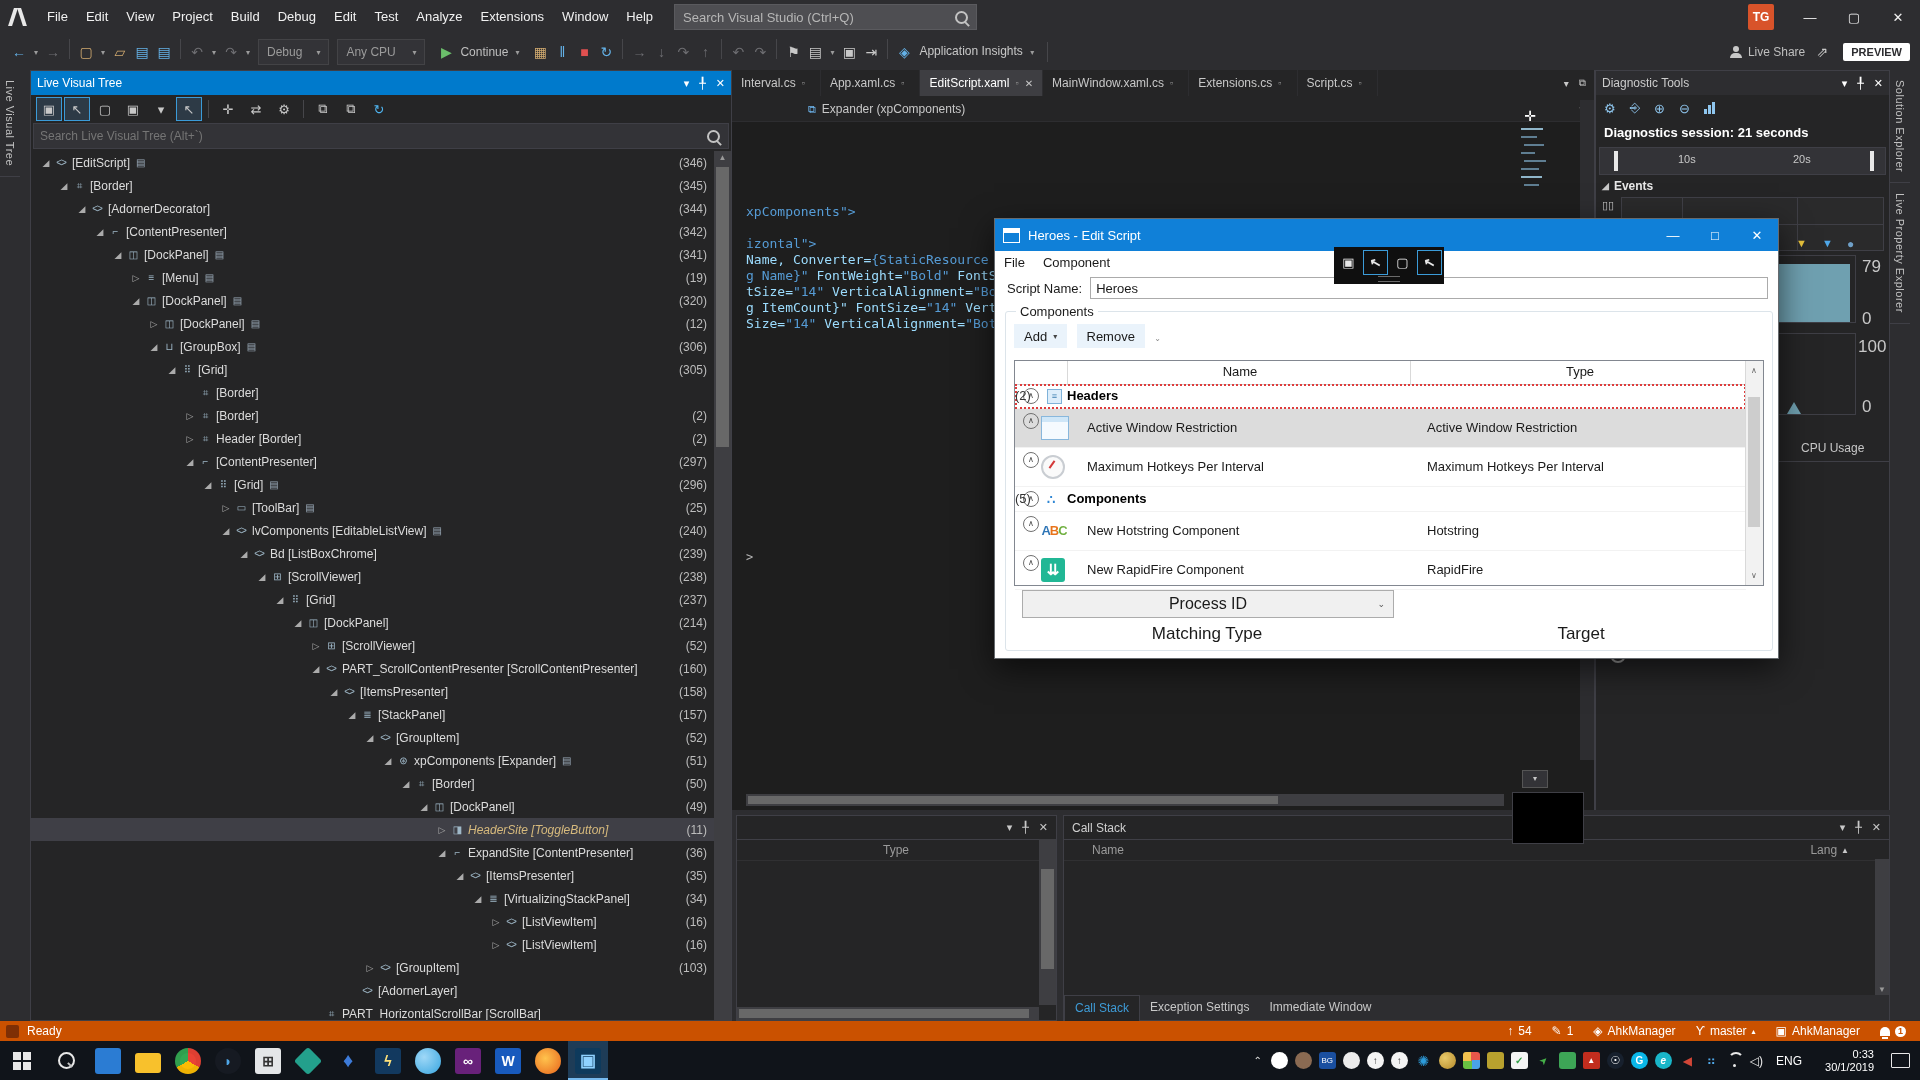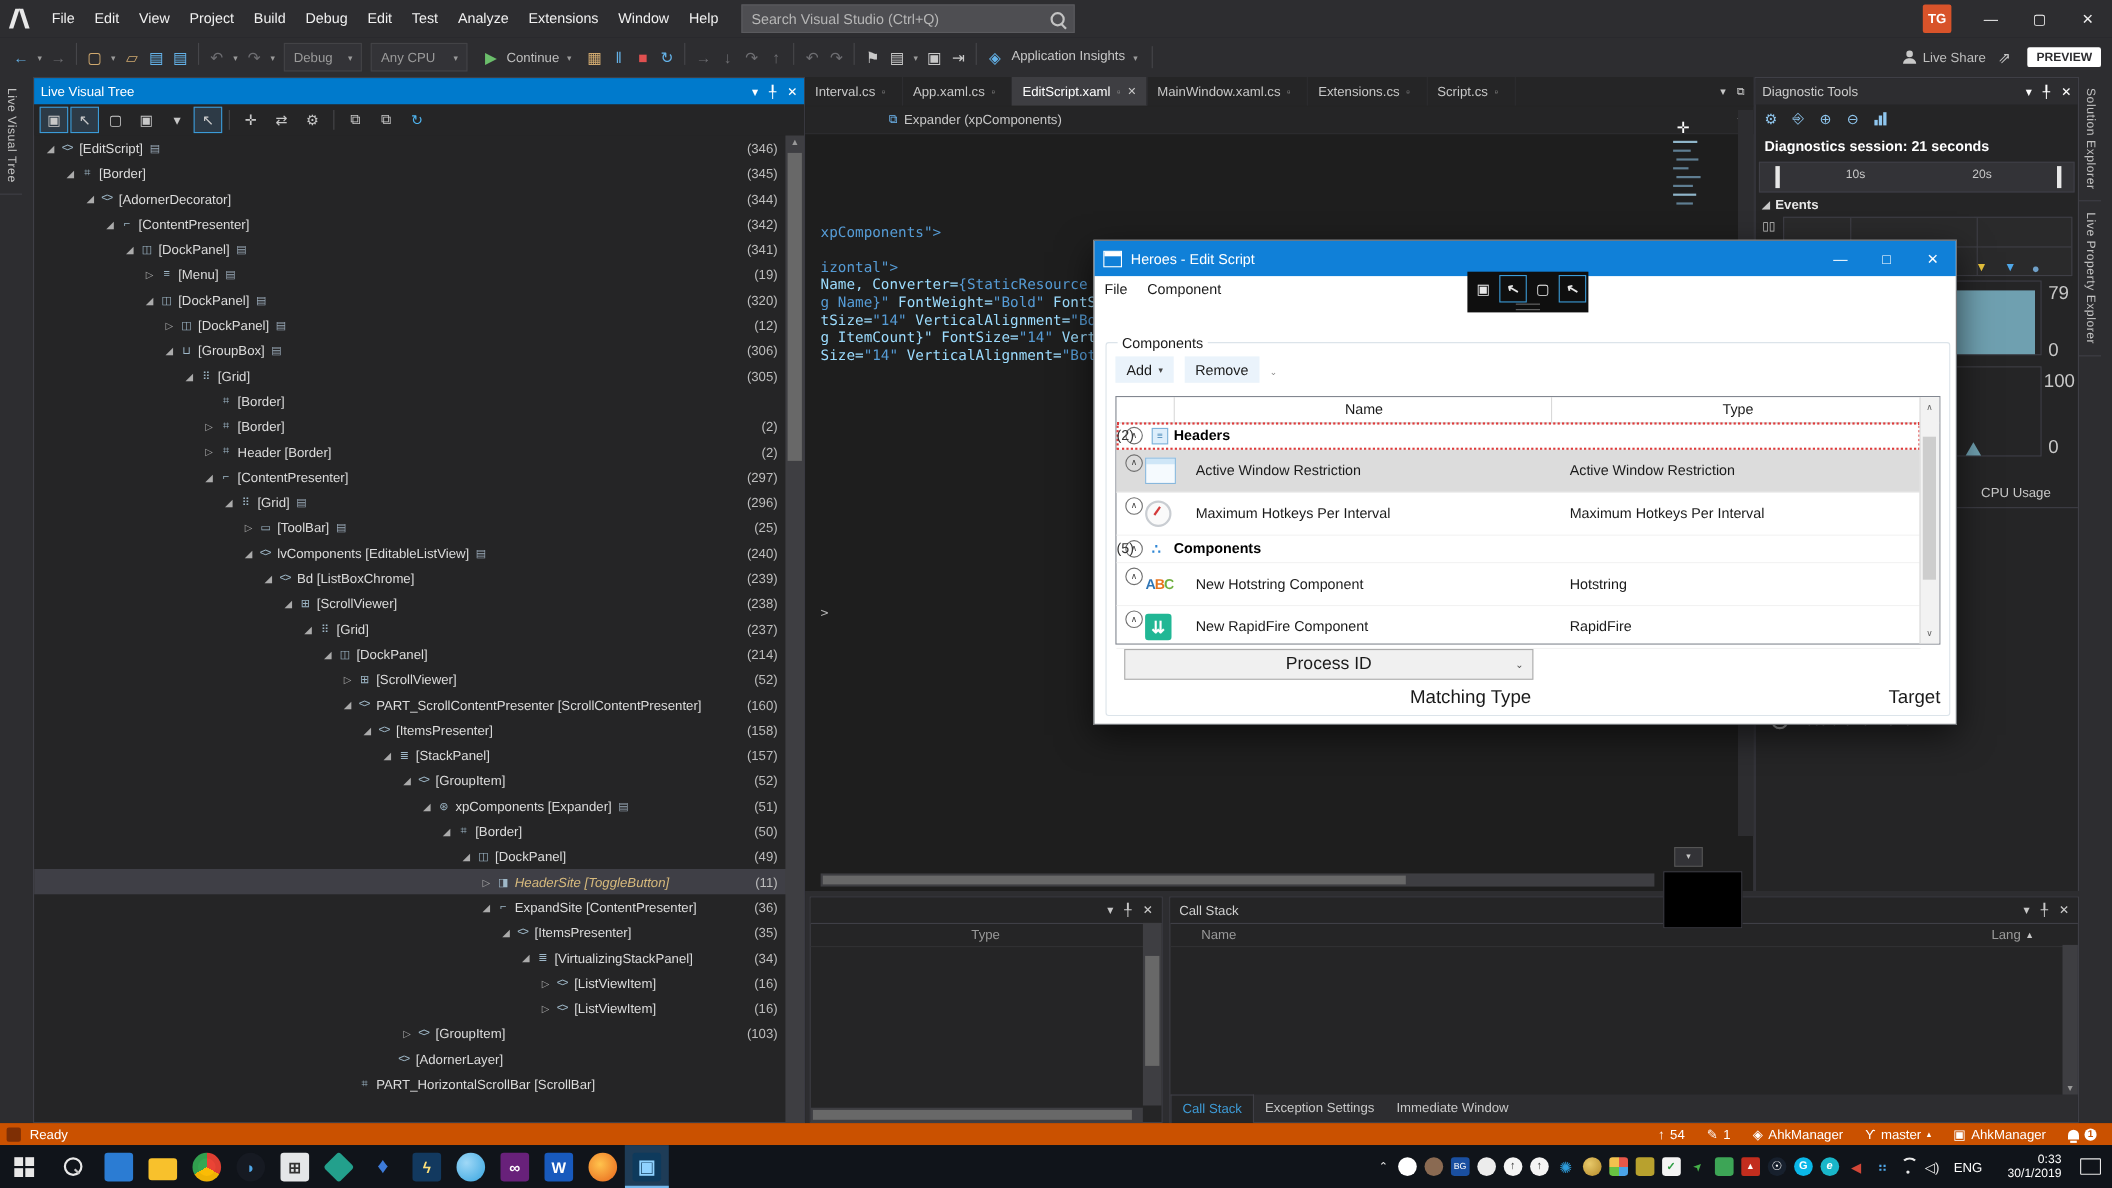--- a/index.html
+++ b/index.html
@@ -163,21 +163,21 @@
   .iico.win{border:1px solid #88B7DC;background:#F5FAFE;box-shadow:inset 0 5px 0 #CFE6F7;}
   .iico.gauge{width:20px;height:20px;border:2px solid #C9CDD2;border-radius:50%;background:#FAFAFA;position:relative;}
   .iico.gauge::after{content:"";position:absolute;left:8px;top:3px;width:2px;height:9px;background:#D43A3A;transform:rotate(35deg);}
   .iico.abc{font-weight:800;font-size:13px;letter-spacing:-1px;background:linear-gradient(90deg,#2E75B6 36%,#E8731A 36% 66%,#6FAF3F 66%);-webkit-background-clip:text;background-clip:text;color:transparent;}
   .iico.rapid{background:#21B795;border-radius:3px;color:#FFF;font-size:15px;font-weight:bold;width:24px;height:24px;}
   .gico.hdrs{width:13px;height:13px;border:1px solid #7FB2D9;background:#DDEEFB;color:#3C7FB1;font-size:9px;line-height:12px;text-align:center;}
   .gico.comps{color:#2E86D4;font-size:13px;font-weight:bold;}
   .combo{position:absolute;left:16px;top:278px;width:370px;height:26px;background:#F0F0F0;border:1px solid #ACACAC;display:flex;align-items:center;justify-content:center;font-size:16px;color:#1A1A1A;}
   .combo .dda{position:absolute;right:8px;font-size:9px;color:#555;}
   .target-inp{position:absolute;left:392px;top:278px;width:366px;height:26px;background:#FFF;border:1px solid #ACACAC;display:flex;align-items:center;justify-content:center;font-size:17px;color:#1A1A1A;}
-  .under-lbl{position:absolute;top:312px;font-size:17px;color:#1A1A1A;text-align:right;}
+  .under-lbl{position:absolute;top:312px;font-size:17px;color:#1A1A1A;text-align:center;}
   
   .floatbar{position:absolute;left:1334px;top:247px;width:110px;height:37px;background:#0F0F0F;z-index:50;display:flex;align-items:flex-start;justify-content:center;gap:2px;padding-top:3px;box-sizing:border-box;}
   .fti{width:23px;height:23px;display:flex;align-items:center;justify-content:center;color:#E8E8E8;font-size:13px;border:1px solid transparent;}
   .fti.on{border-color:#3B9BD8;}
   .grip{position:absolute;bottom:2px;left:44px;width:22px;height:4px;border-top:1px solid #6A6A6A;border-bottom:1px solid #6A6A6A;}
   .cursor-g{display:inline-block;transform:rotate(-15deg);font-weight:bold;}
 </style>
 </head>
 <body>
 
@@ -303,20 +303,24 @@
         <span class="lti on">↖</span>
         <span class="lti sep"></span>
         <span class="lti">✛</span>
         <span class="lti">⇄</span>
         <span class="lti">⚙</span>
         <span class="lti sep"></span>
         <span class="lti">⧉</span>
         <span class="lti">⧉</span>
         <span class="lti blue">↻</span>
       </div>
+    <div class="lvt-search">
+      <input placeholder="Search Live Visual Tree (Alt+`)" style="">
+      <span class="mag" style="margin-right:8px;"></span>
+    </div>
     <div class="tree">
       <div>
 
           <div class="trow" style="padding-left: 8px;">
             <span class="texp">◢</span>
             <span class="tico">&lt;&gt;</span>
             <span class="tlbl">[EditScript]</span>
             <span class="tdoc">▤</span>
             <span class="tcnt">(346)</span>
           </div>
@@ -959,20 +963,24 @@
         <span class="dlg-winbtn">—</span>
         <span class="dlg-winbtn">□</span>
         <span class="dlg-winbtn">✕</span>
       </span>
     </div>
     <div class="dlg-menu">
 
     <span>File</span>
         <span>Component</span>
       </div>
+    <div class="dlg-scriptrow">
+      <span>Script Name:</span>
+      <input value="Heroes" style="">
+    </div>
     <div class="gbox">
       <span class="gbox-lbl">Components</span>
       <div style="position:absolute;left:8px;top:12px;">
         <span class="dlg-btn">
             <span>Add</span>
             <span class="dda">▾</span>
           </span>
         <span class="dlg-btn">
             <span>Remove</span>
           </span>

